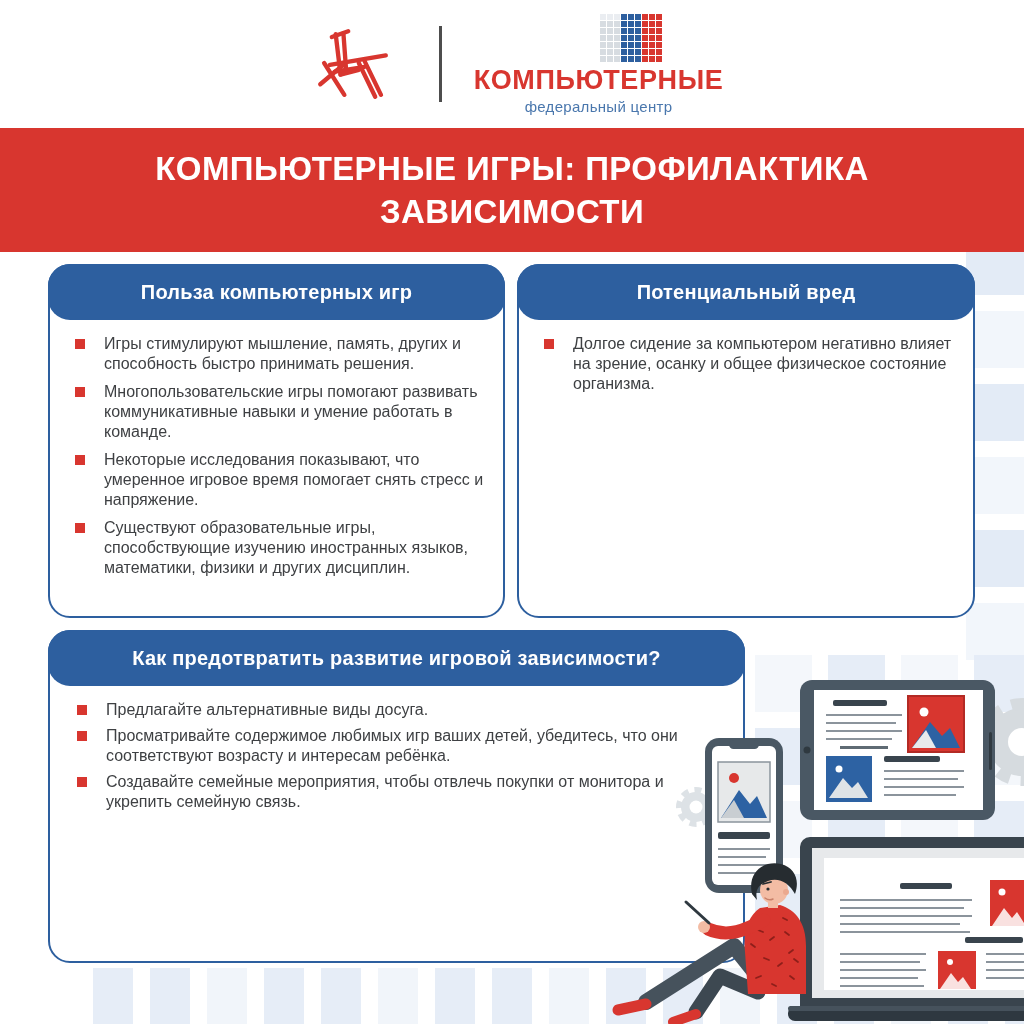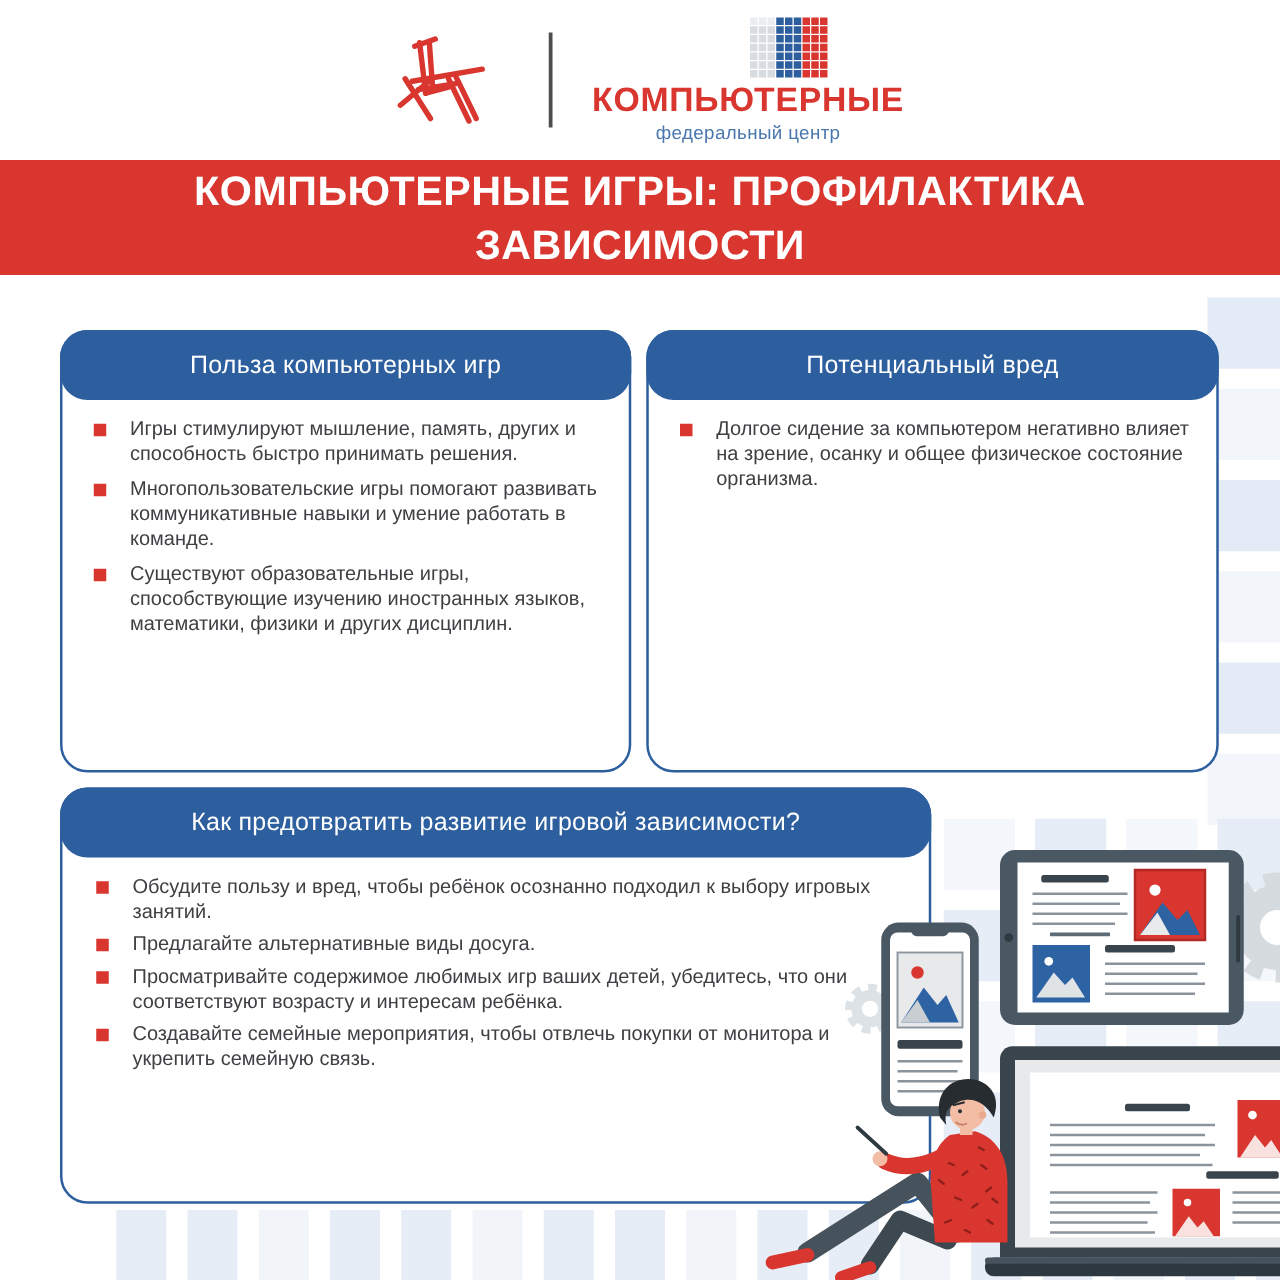--- a/index.html
+++ b/index.html
@@ -28,36 +28,36 @@
   .logo-divider{width:3px;height:76px;background:#4d4d4d;}
   .center-logo{display:flex;flex-direction:column;align-items:center;}
   .pixel-grid{
     display:grid;grid-template-columns:repeat(9,6px);grid-auto-rows:6px;gap:1px;
     margin-left:66px;margin-bottom:5px;
   }
   .center-name{font-size:27px;font-weight:800;color:var(--red);letter-spacing:.6px;line-height:1;}
   .center-sub{font-size:15px;color:var(--sub-blue);margin-top:4px;letter-spacing:.3px;}
   
   .banner{
-    position:absolute;top:128px;left:0;right:0;height:92px;background:var(--red);
+    position:absolute;top:128px;left:0;right:0;height:124px;background:var(--red);
     display:flex;align-items:center;justify-content:center;z-index:1;
   }
   .banner h1{
     margin:0;color:#fff;font-size:33px;line-height:43px;font-weight:800;
     text-align:center;max-width:780px;letter-spacing:.4px;text-transform:uppercase;
   }
   
   .card{
     position:absolute;background:#fff;border:2px solid var(--blue);
     border-radius:22px;z-index:1;box-sizing:border-box;
   }
   .card-head{
     position:absolute;top:-2px;left:-2px;right:-2px;height:56px;background:var(--blue);
     border-radius:22px;display:flex;align-items:center;justify-content:center;
-    color:#fff;font-weight:400;font-size:20px;letter-spacing:.2px;
+    color:#fff;font-weight:700;font-size:20px;letter-spacing:.2px;
   }
   .card-body{position:absolute;top:68px;left:24px;right:14px;}
   .item{
     position:relative;padding-left:30px;font-size:16px;line-height:20px;
     color:var(--text);margin-bottom:8px;
   }
   .item::before{
     content:"";position:absolute;left:1px;top:5px;width:10px;height:10px;background:var(--red);
   }
   #card-benefits{left:48px;top:264px;width:457px;height:354px;}
@@ -206,35 +206,35 @@
 
 <div class="banner">
   <h1>КОМПЬЮТЕРНЫЕ ИГРЫ: ПРОФИЛАКТИКА ЗАВИСИМОСТИ</h1>
 </div>
 
 <div class="card" id="card-benefits">
   <div class="card-head">Польза компьютерных игр</div>
   <div class="card-body">
     <div class="item">Игры стимулируют мышление, память, других и способность быстро принимать решения.</div>
     <div class="item">Многопользовательские игры помогают развивать коммуникативные навыки и умение работать в команде.</div>
+    <div class="item">Некоторые исследования показывают, что умеренное игровое время помогает снять стресс и напряжение.</div>
     <div class="item">Существуют образовательные игры, способствующие изучению иностранных языков, математики, физики и других дисциплин.</div>
   </div>
 </div>
 
 <div class="card" id="card-harm">
   <div class="card-head">Потенциальный вред</div>
   <div class="card-body">
     <div class="item">Долгое сидение за компьютером негативно влияет на зрение, осанку и общее физическое состояние организма.</div>
   </div>
 </div>
 
 <div class="card" id="card-prevent">
   <div class="card-head">Как предотвратить развитие игровой зависимости?</div>
   <div class="card-body">
-    <div class="item">Обсудите пользу и вред, чтобы ребёнок осознанно подходил к выбору игровых занятий.</div>
     <div class="item">Предлагайте альтернативные виды досуга.</div>
     <div class="item">Просматривайте содержимое любимых игр ваших детей, убедитесь, что они соответствуют возрасту и интересам ребёнка.</div>
     <div class="item">Создавайте семейные мероприятия, чтобы отвлечь покупки от монитора и укрепить семейную связь.</div>
   </div>
 </div>
 
 <svg class="illustration" viewBox="0 0 424 384">
 
   <g>
     <circle cx="422" cy="102" r="34" fill="#d6dbdf"></circle>

